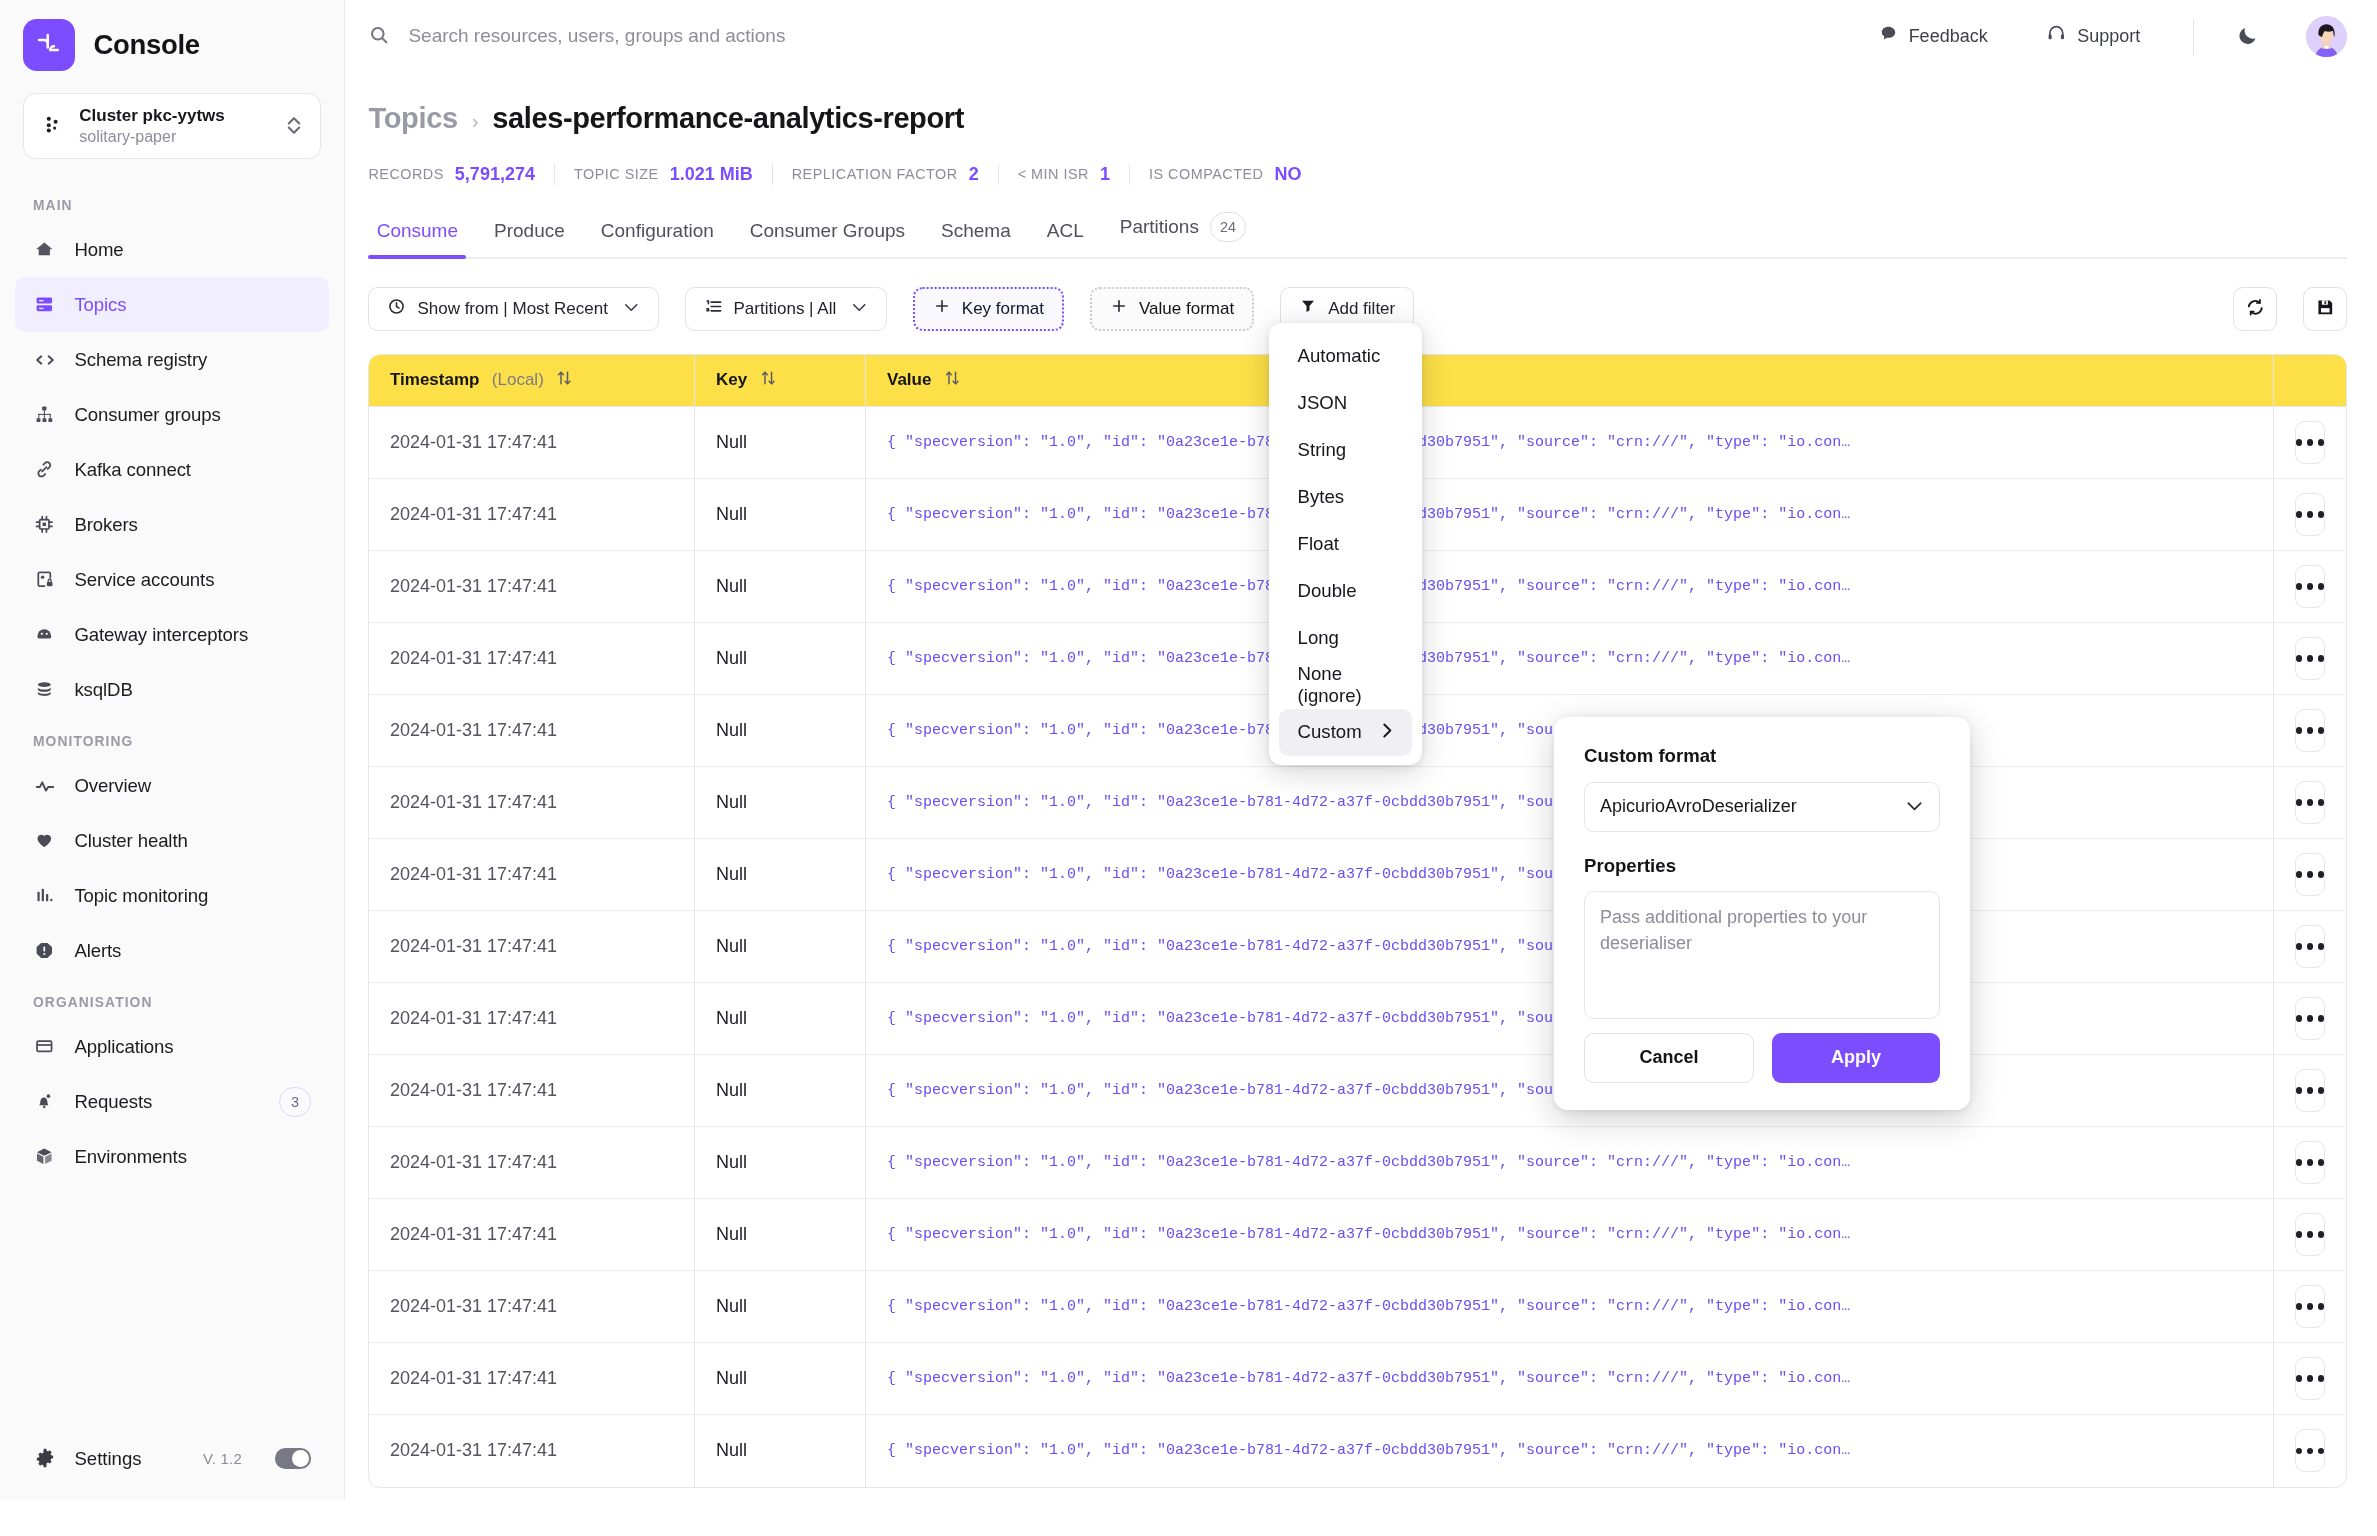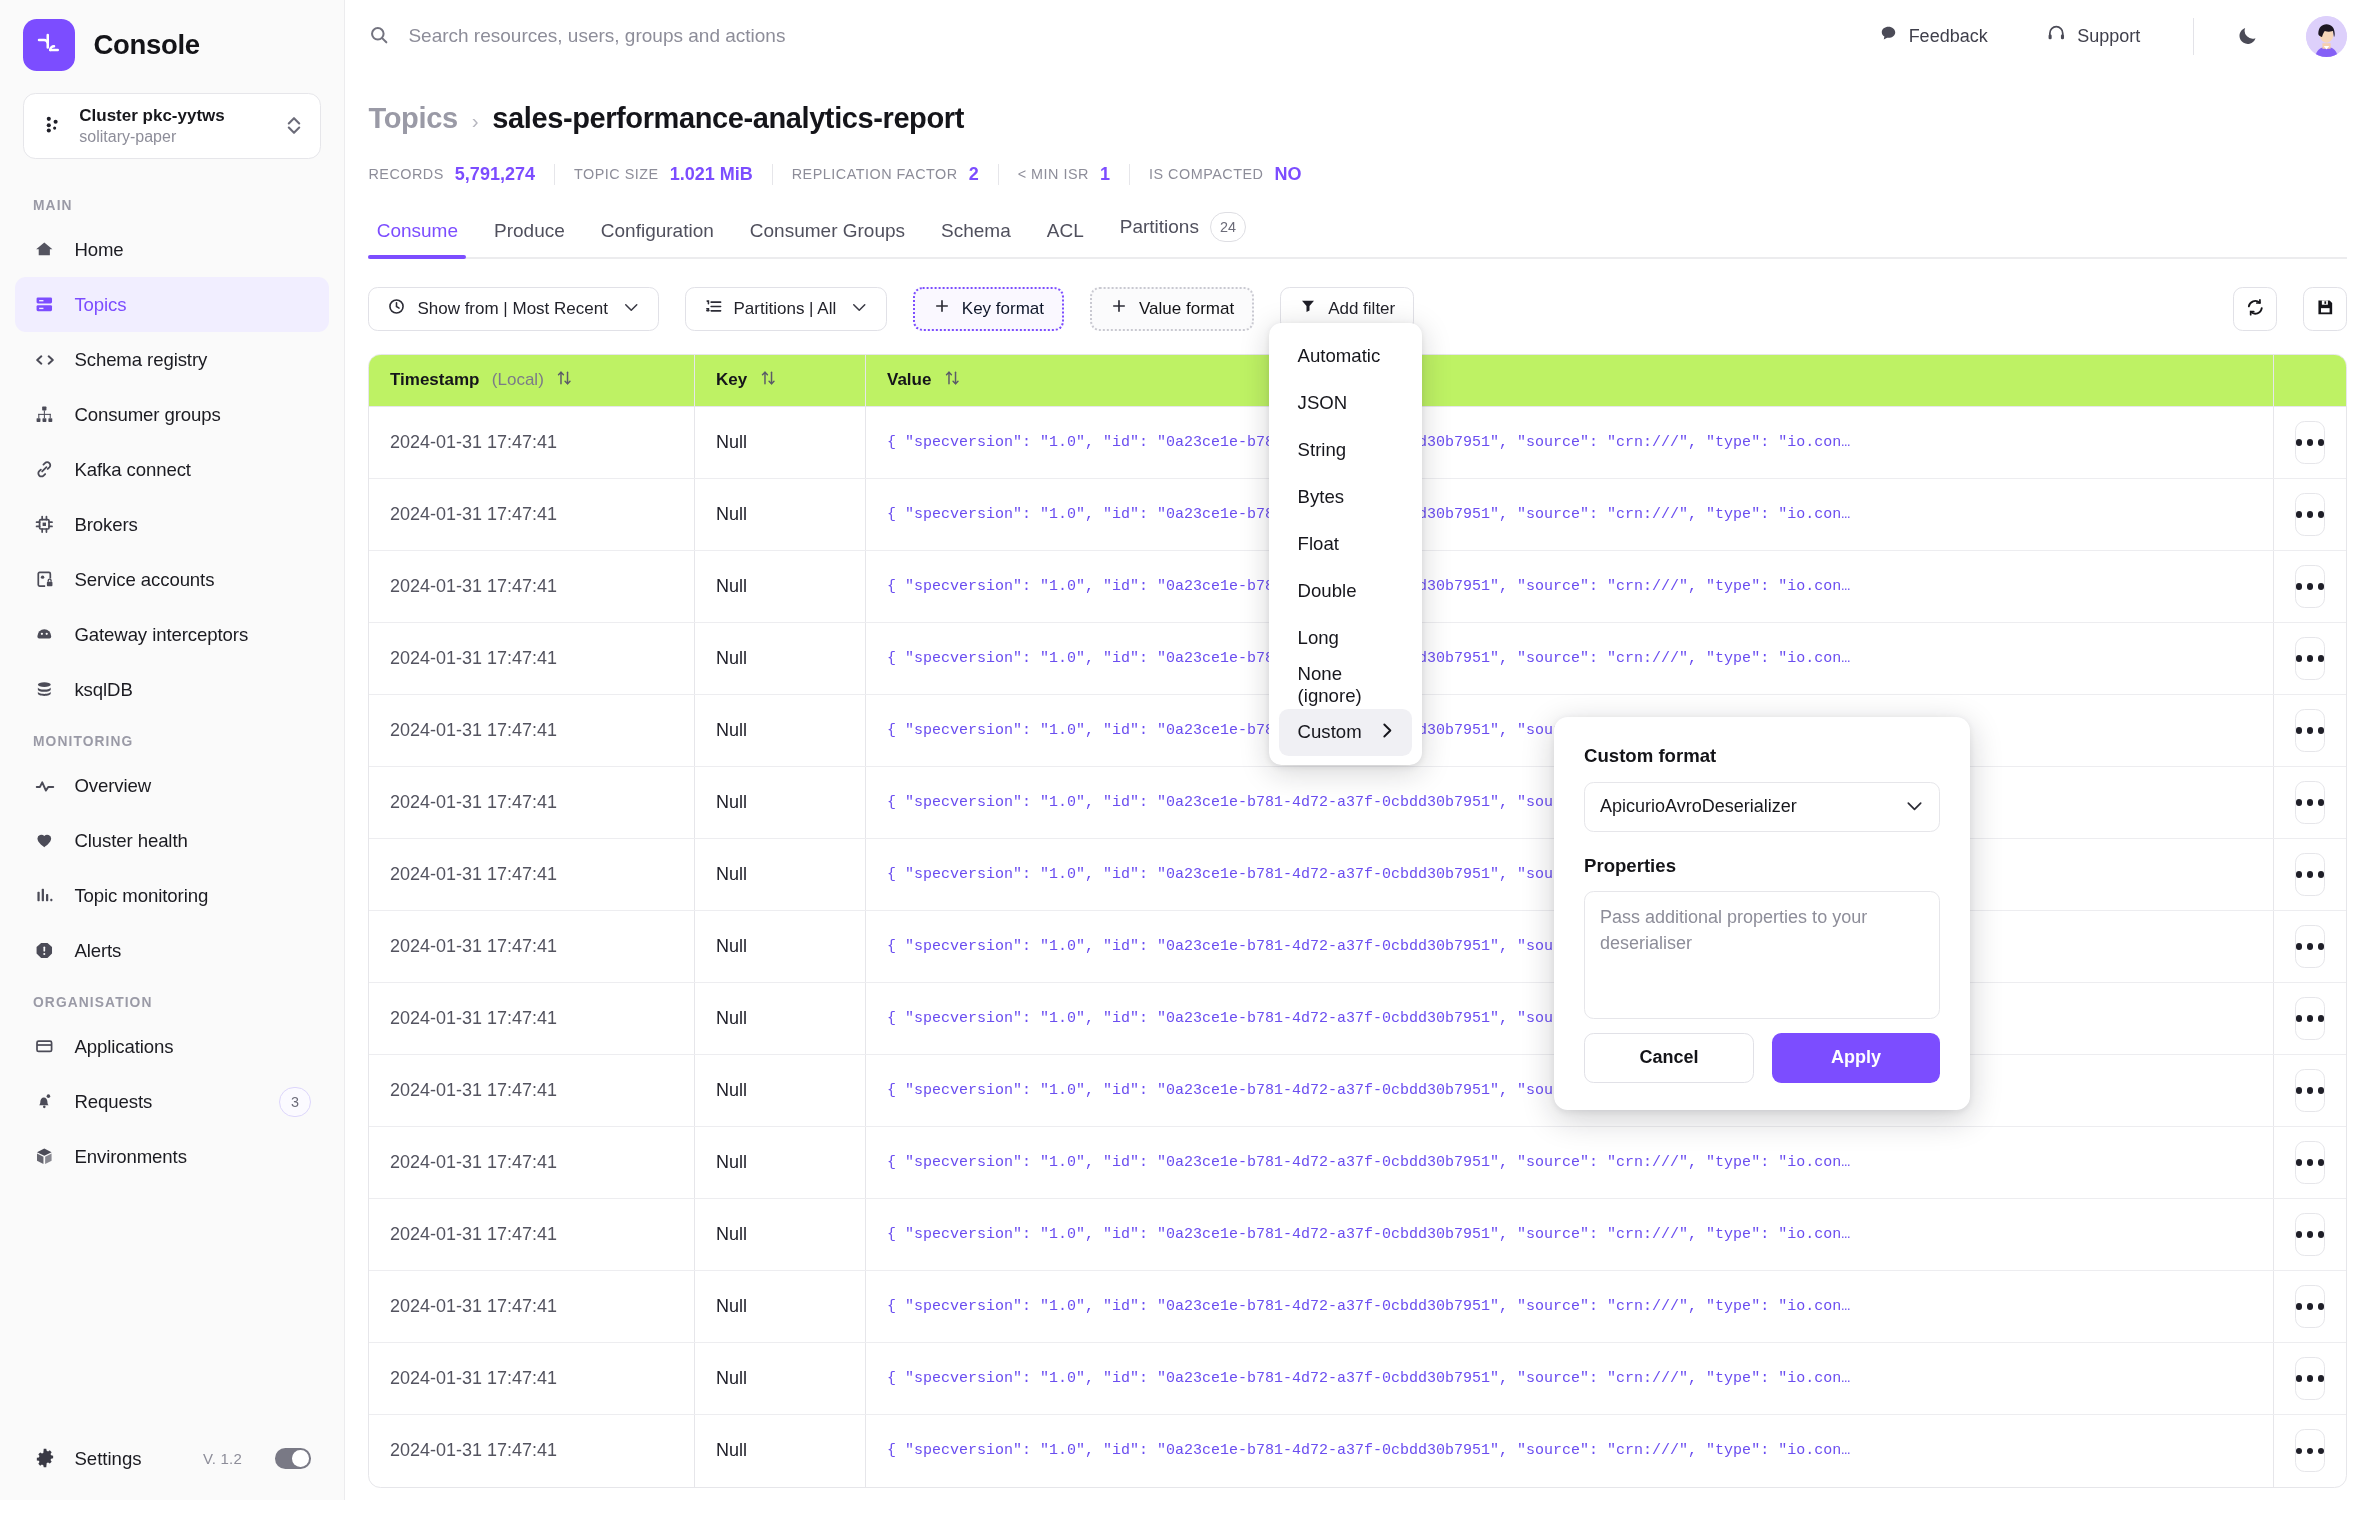--- a/index.html
+++ b/index.html
@@ -155,21 +155,21 @@
     border: 1.4px solid #e1e1e7; background: #fff;
     display: flex; align-items: center; justify-content: center; cursor: pointer;
   }
 
   
   .table {
     margin-top: 23.4px;
     border: 1.4px solid #e6e6ea; border-radius: 12.4px;
     background: #fff; overflow: hidden;
   }
-  .thead { display: flex; height: 52px; background: #bef264; border-bottom: 1.4px solid #e6e6ea; }
+  .thead { display: flex; height: 52px; background: #fde047; border-bottom: 1.4px solid #e6e6ea; }
   .th {
     display: flex; align-items: center; gap: 12.4px;
     padding: 0 20.6px; font-size: 17px; color: #15151a; font-weight: 600;
   }
   .th .muted { color: #7b7b88; font-weight: 400; }
   .col-ts { width: 325px; flex-shrink: 0; }
   .col-key { width: 171px; flex-shrink: 0; border-left: 1.4px solid #e6e6ea; }
   .col-val { flex: 1; min-width: 0; border-left: 1.4px solid #e6e6ea; }
   .col-act { width: 73px; flex-shrink: 0; border-left: 1.4px solid #e6e6ea; }
 

